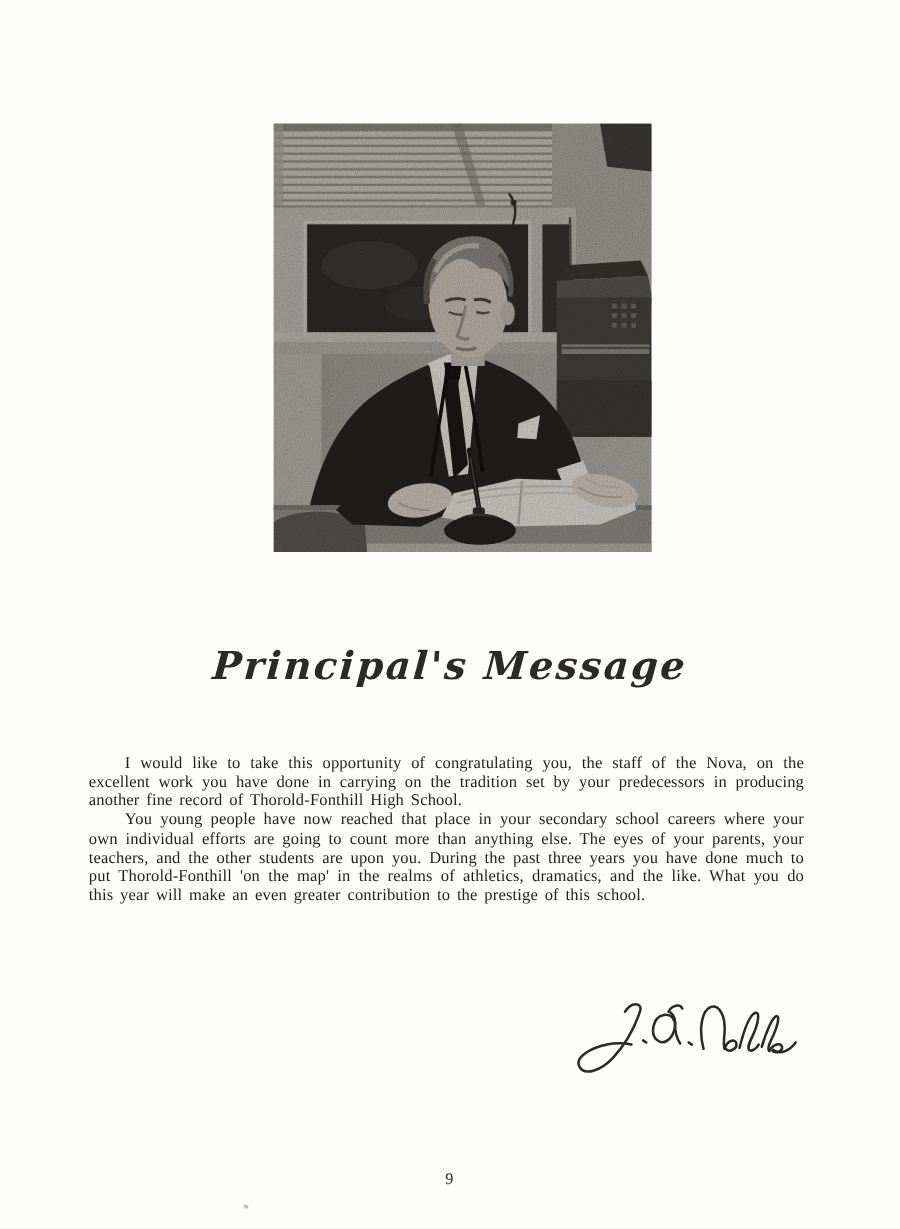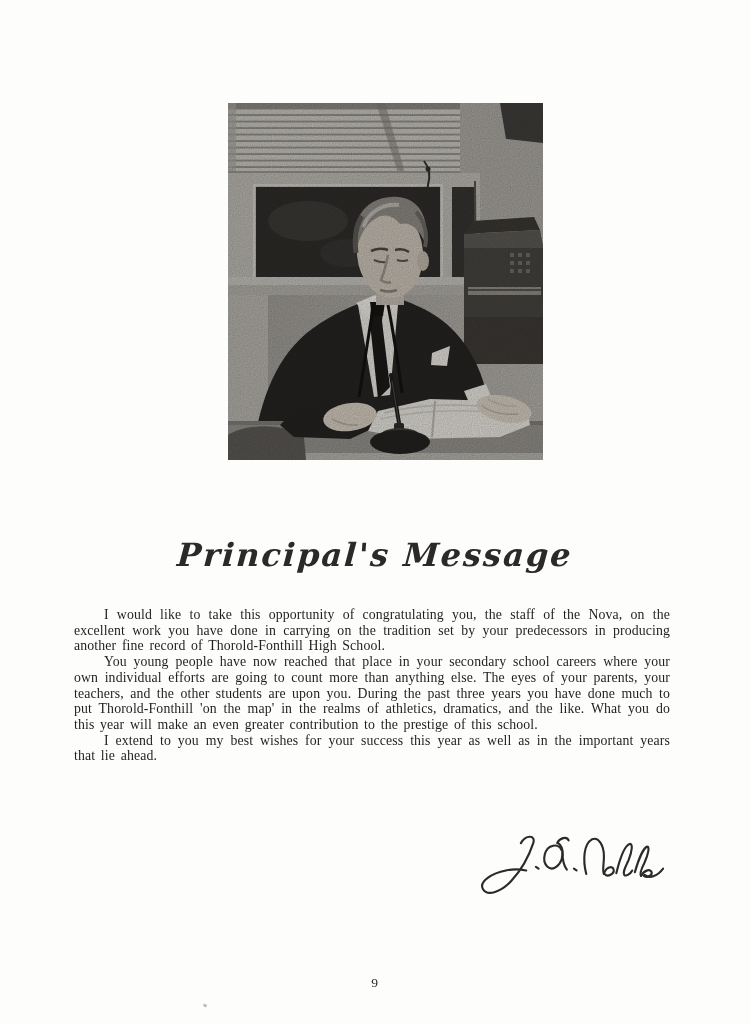--- a/index.html
+++ b/index.html
@@ -17,21 +17,21 @@
   
   .title{
     position:absolute;left:0;top:532px;width:750px;margin:0;
     text-align:center;
     font-family:"DejaVu Serif",serif;font-style:italic;font-weight:700;
     font-size:32px;line-height:46px;letter-spacing:2px;color:#2b2a28;
     transform:skewX(-4deg);
   }
   
   .body-text{
-    position:absolute;left:74px;top:607px;width:596px;
+    position:absolute;left:74px;top:628px;width:596px;
     font-size:13.8px;line-height:15.7px;text-align:justify;
     letter-spacing:0.12px;word-spacing:2.1px;color:#201f1d;font-family:Liberation Serif, serif;
   }
   .body-text p{margin:0;text-indent:30px;}
   
   .signature{position:absolute;left:452px;top:816px;width:212px;height:86px;}
   .signature svg{display:block;width:100%;height:100%;}
   
   .pageno{
     position:absolute;left:0;top:975px;width:750px;text-align:center;
@@ -185,21 +185,20 @@
 
       <rect width="315" height="357" filter="url(#grain)" opacity="0.35"></rect>
     </svg>
   </figure>
 
   <h1 class="title">Principal's Message</h1>
 
   <div class="body-text">
     <p>I would like to take this opportunity of congratulating you, the staff of the Nova, on the excellent work you have done in carrying on the tradition set by your predecessors in producing another fine record of Thorold-Fonthill High School.</p>
     <p>You young people have now reached that place in your secondary school careers where your own individual efforts are going to count more than anything else.  The eyes of your parents, your teachers, and the other students are upon you.  During the past three years you have done much to put Thorold-Fonthill 'on the map' in the realms of athletics, dramatics, and the like.  What you do this year will make an even greater contribution to the prestige of this school.</p>
-    <p>I extend to you my best wishes for your success this year as well as in the important years that lie ahead.</p>
   </div>
 
   <div class="signature" aria-label="J. A. Noble">
     <svg viewBox="0 0 240 90" xmlns="http://www.w3.org/2000/svg">
       <g fill="none" stroke="#2a2a2a" stroke-width="2.4" stroke-linecap="round" stroke-linejoin="round">
 
         <path d="M 78,27 C 84,17 95,18 92,27 C 87,42 78,58 67,70 C 56,82 40,88 35,79 C 30,70 46,61 61,58 C 70,56 79,57 84,58"></path>
         <path d="M 95,54 l 3,2"></path>
 
         <path d="M 124,35 C 121,27 108,28 105,40 C 102,52 111,59 118,54 C 124,50 126,41 125,35 C 124,30 121,27 119,27 C 122,21 130,19 132,24"></path>

